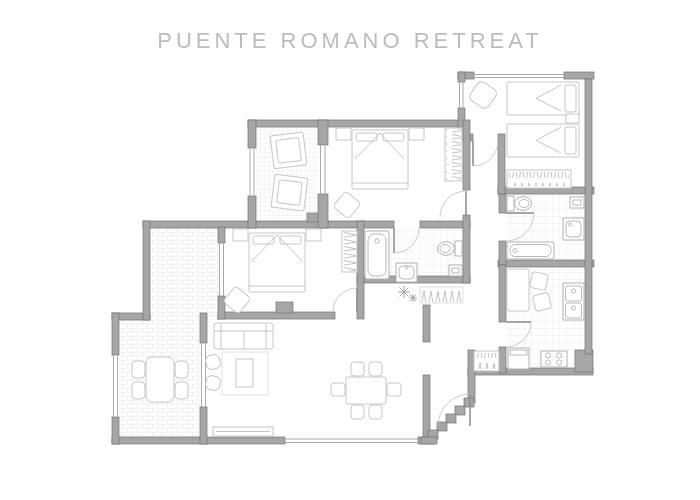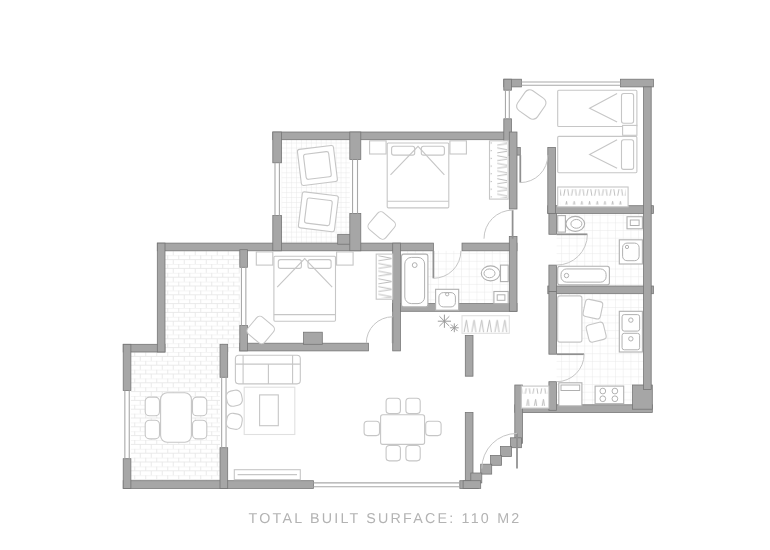--- a/index.html
+++ b/index.html
@@ -21,20 +21,21 @@
   .leaf{stroke:var(--door-leaf,#909090);stroke-width:1.6;fill:none;}
   .tileline{stroke:var(--tile-line,#e7e7e7);stroke-width:.8;fill:none;}
   .hangline{stroke:var(--hanger-line,#b4b4b4);stroke-width:.8;fill:none;}
   .plant{stroke:#9b9b9b;stroke-width:.9;fill:none;}
 </style>
 </head>
 <body>
 
 <div class="stage">
 
+  <div class="title">PUENTE ROMANO RETREAT</div>
 
   <svg width="700" height="500" viewBox="0 0 700 500">
     <defs>
       <pattern id="brick" width="10" height="8" patternUnits="userSpaceOnUse">
         <path class="tileline" d="M0,0H10 M0,4H10 M2.5,0V4 M7.5,4V8"></path>
       </pattern>
       <pattern id="fine" width="4.5" height="4.5" patternUnits="userSpaceOnUse">
         <path class="tileline" d="M4.5,0V4.5 M0,4.5H4.5"></path>
       </pattern>
       <pattern id="grid" width="7" height="7" patternUnits="userSpaceOnUse">
@@ -345,14 +346,13 @@
       <g>
         <rect class="furn" x="132" y="361" width="13" height="17" rx="4"></rect>
         <rect class="furn" x="132" y="382" width="13" height="17" rx="4"></rect>
         <rect class="furn" x="175" y="361" width="13" height="17" rx="4"></rect>
         <rect class="furn" x="175" y="382" width="13" height="17" rx="4"></rect>
         <rect class="furn" x="146" y="357" width="28" height="45" rx="6"></rect>
       </g>
     </g>
   </svg>
 
-  <div class="footer">TOTAL BUILT SURFACE: 110 M2</div>
 </div>
 
 </body></html>

